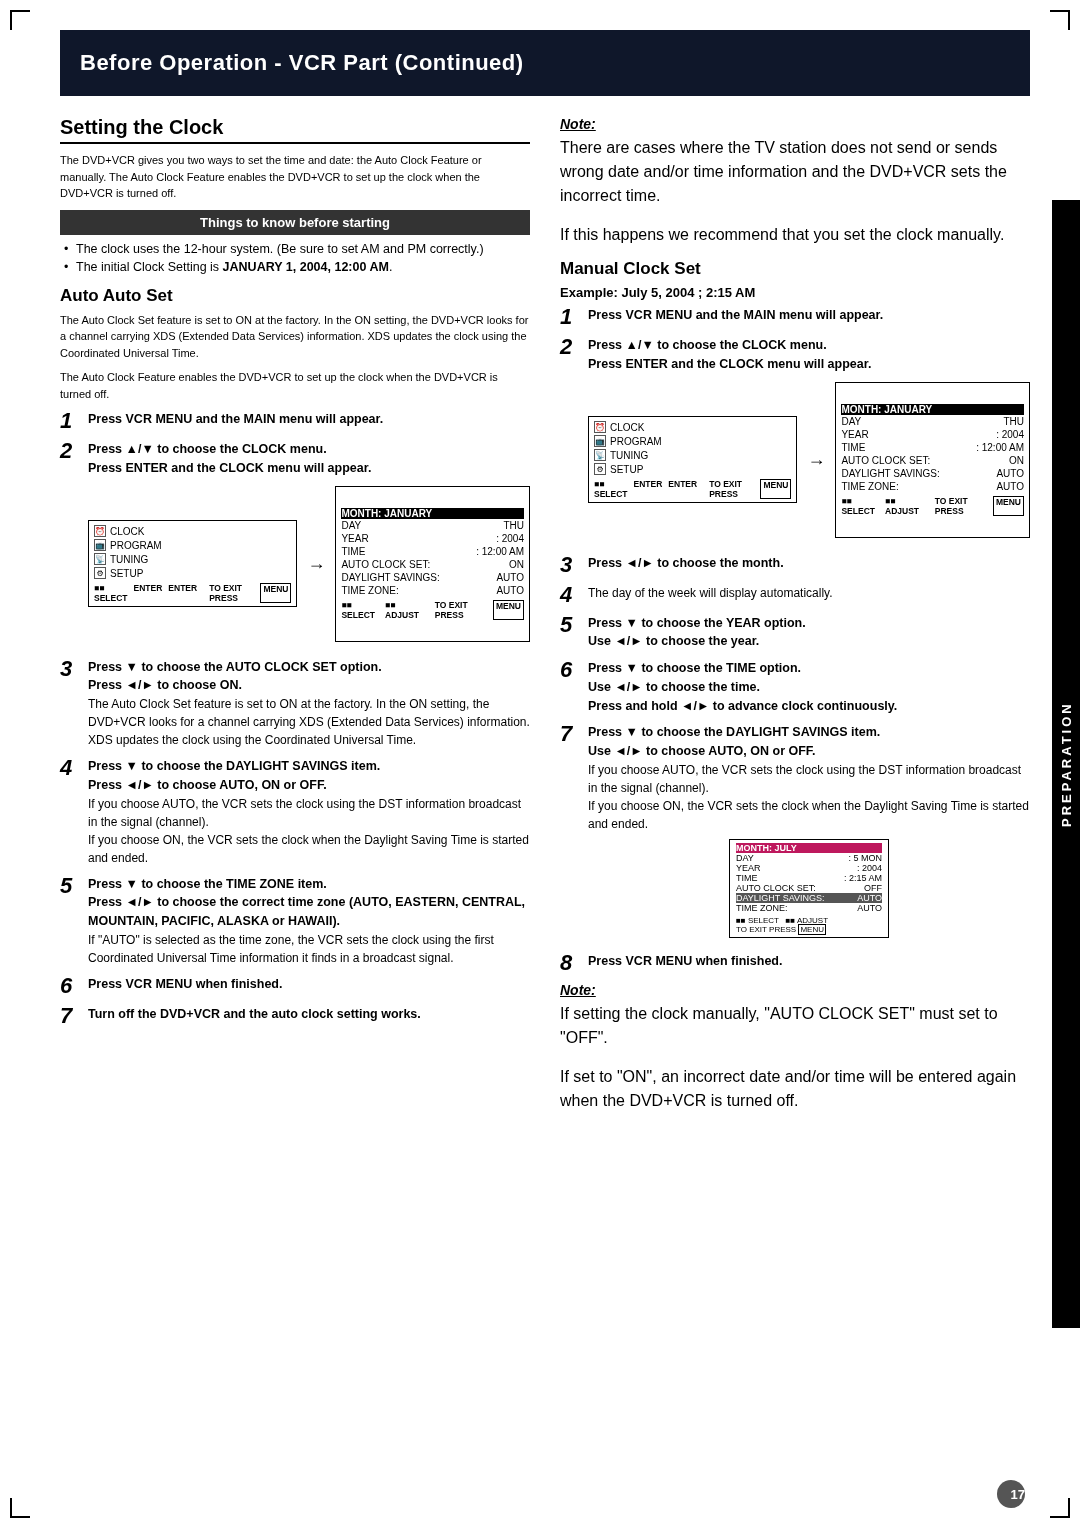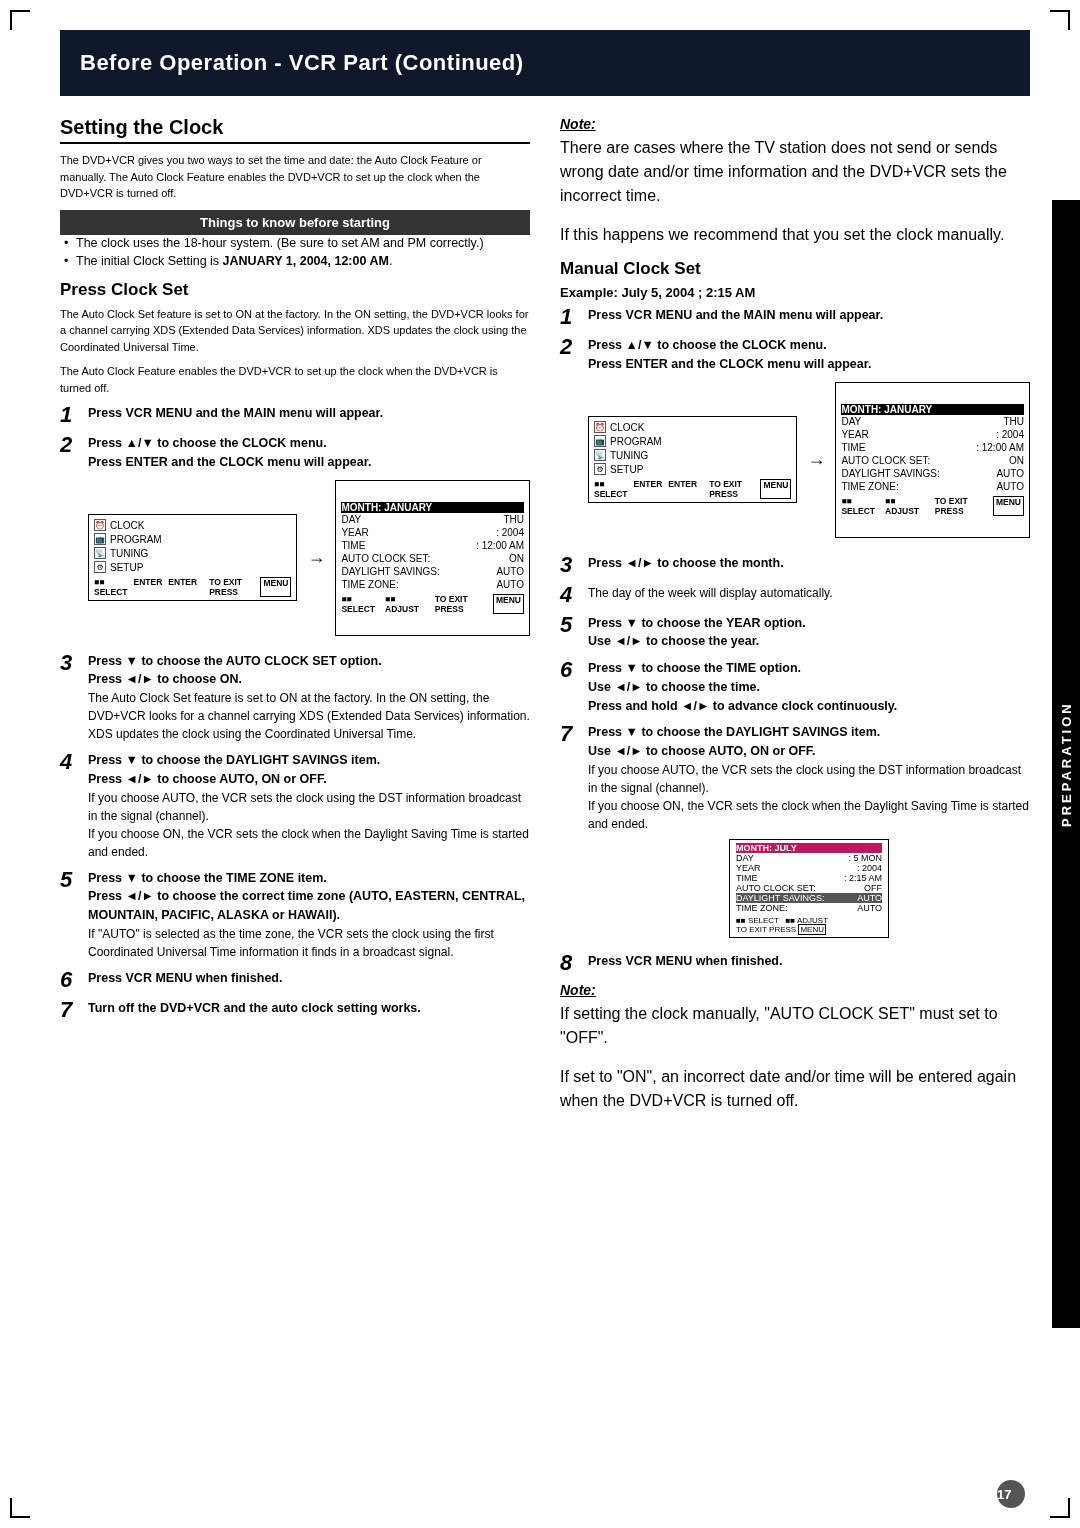--- a/index.html
+++ b/index.html
@@ -60,21 +60,21 @@
       margin-bottom: 8px;
     }
 
     
     .things-box {
       background: #333;
       color: #fff;
       font-size: 13px;
       font-weight: bold;
       padding: 5px 28px;
-      margin-bottom: 1px;
+      margin-bottom: 7px;
       text-align: center;
     }
     .things-list {
       list-style: none;
       margin-bottom: 12px;
     }
     .things-list li {
       padding-left: 16px;
       position: relative;
       margin-bottom: 4px;
@@ -229,21 +229,21 @@
       position: absolute;
       bottom: 20px;
       right: 55px;
       background: #555;
       color: #fff;
       border-radius: 50%;
       width: 28px;
       height: 28px;
       display: flex;
       align-items: center;
-      justify-content: flex-start;
+      justify-content: flex-end;
       font-size: 13px;
       font-weight: bold;
     }
 
     .example-line {
       font-weight: bold;
       font-size: 13px;
       margin-bottom: 6px;
     }
 
@@ -286,26 +286,26 @@
 
     <div class="section-title">
       <span>Setting the Clock</span>
     </div>
     <p class="para">The DVD+VCR gives you two ways to set the time and date: the Auto Clock Feature or manually. The Auto Clock Feature enables the DVD+VCR to set up the clock when the DVD+VCR is turned off.</p>
 
     <div class="things-box">
       <span>Things to know before starting</span>
     </div>
     <ul class="things-list">
-      <li>The clock uses the 18-hour system. (Be sure to set AM and PM correctly.)</li>
+      <li>The clock uses the 12-hour system. (Be sure to set AM and PM correctly.)</li>
       <li>The initial Clock Setting is <strong>JANUARY 1, 2004, 12:00 AM</strong>.</li>
     </ul>
 
     <div class="sub-section-title">
-      <span>Press Clock Set</span>
+      <span>Auto Auto Set</span>
     </div>
     <p class="para">The Auto Clock Set feature is set to ON at the factory. In the ON setting, the DVD+VCR looks for a channel carrying XDS (Extended Data Services) information. XDS updates the clock using the Coordinated Universal Time.</p>
     <p class="para">The Auto Clock Feature enables the DVD+VCR to set up the clock when the DVD+VCR is turned off.</p>
 
     <div class="step">
       <div class="step-num">1</div>
       <div class="step-content">
         <div class="step-bold">Press VCR MENU and the MAIN menu will appear.</div>
       </div>
     </div>

